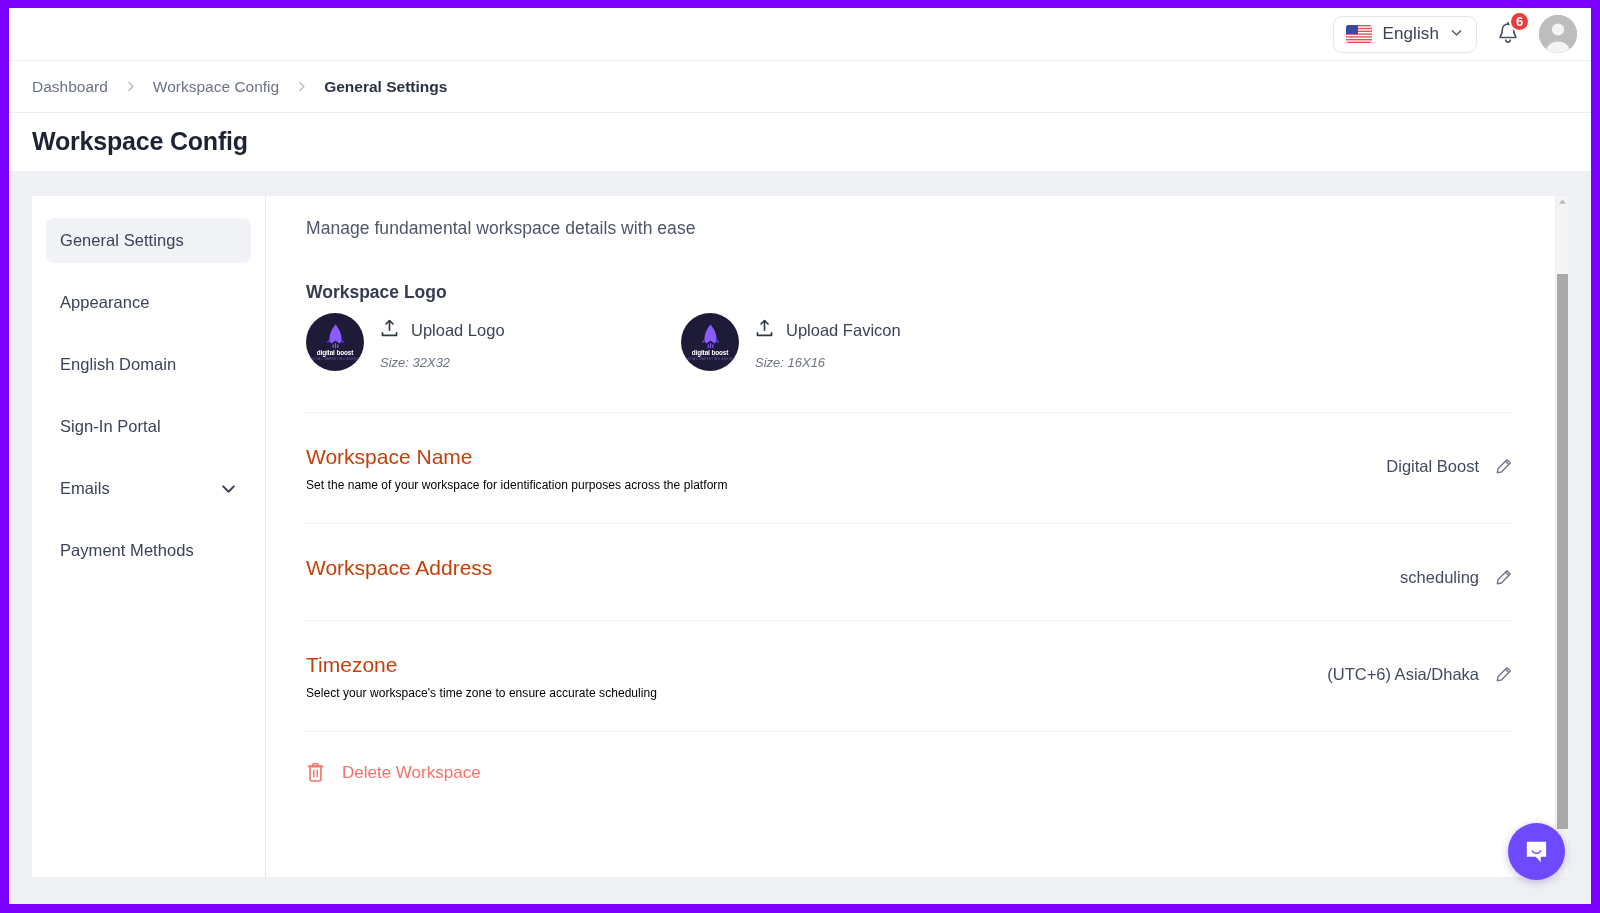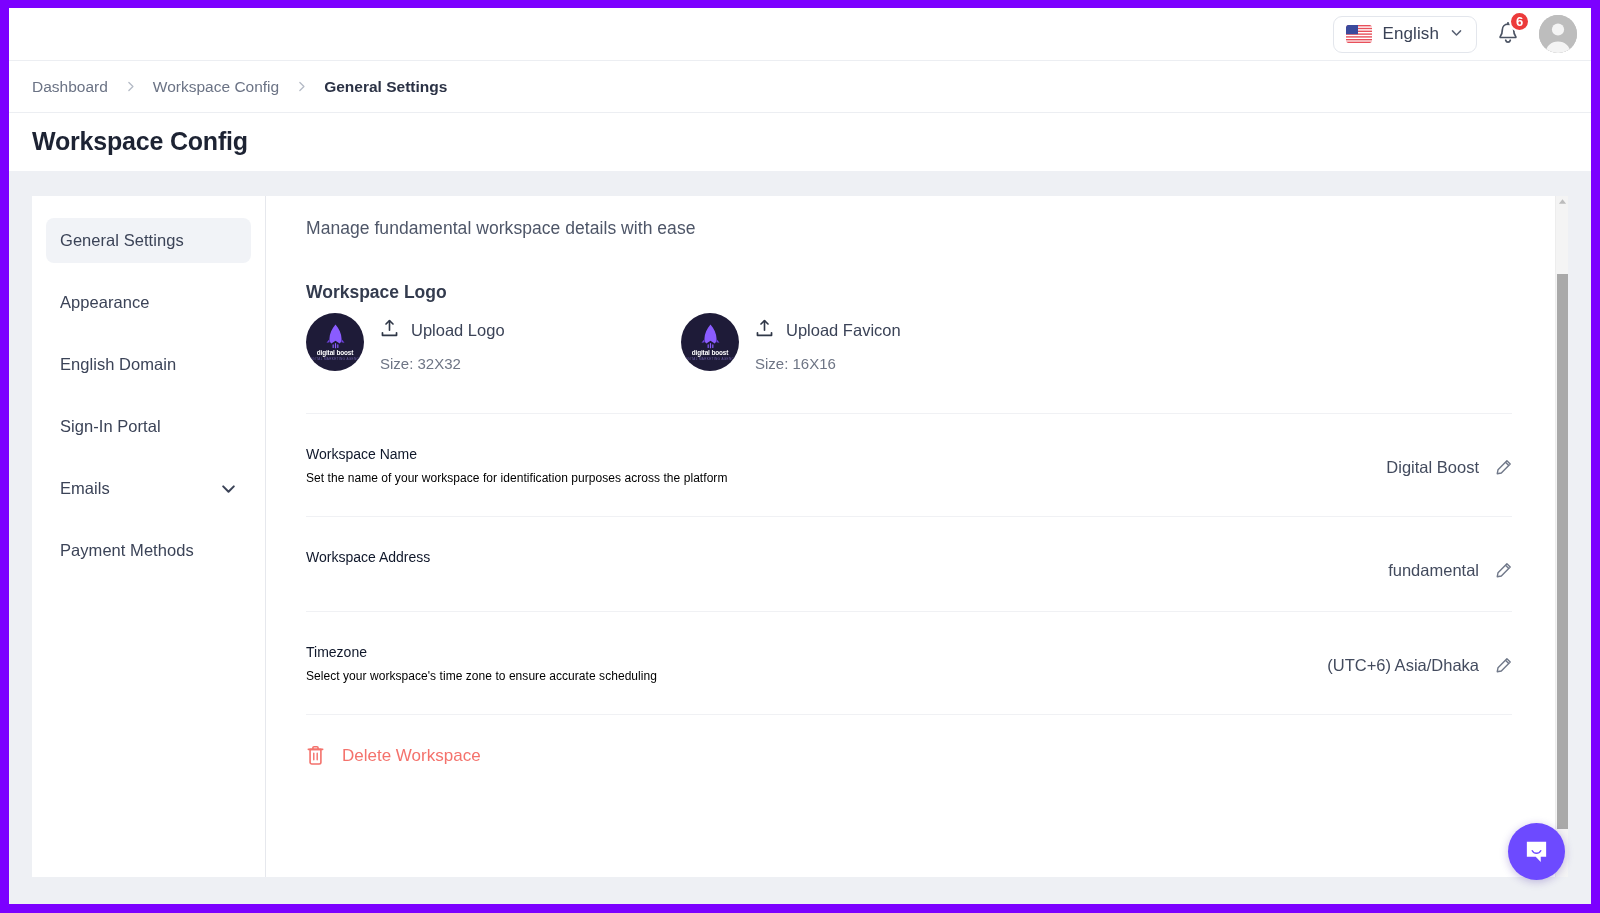--- a/index.html
+++ b/index.html
@@ -219,31 +219,31 @@
     font-size: 3px; color: #6d5fa8; letter-spacing: .4px;
     margin-top: 1.5px; white-space: nowrap;
   }
   .upload-col { padding-top: 6px; }
   .upload-link {
     display: flex; align-items: center; gap: 12px;
     cursor: pointer; margin-bottom: 13px;
   }
   .upload-link .ul-text { font-size: 16.5px; color: #3b4357; }
   .up-icon { width: 19px; height: 19px; flex: none; }
-  .size-note { font-size: 15px; color: #6e7585; }
+  .size-note { font-size: 13px; color: #6e7585; font-style: italic; }
 
   
   .divider { height: 1px; background: #f0f1f4; }
   .srow {
     display: flex; align-items: flex-start;
     padding: 32px 0 31px 0;
     gap: 20px;
   }
   .srow-left { flex: 1; min-width: 0; }
-  .srow-title { font-size: 14px; color: #0f172a; margin-bottom: 9px; }
+  .srow-title { font-size: 21px; color: #c2410c; margin-bottom: 9px; }
   .srow-desc { font-size: 12px; color: #000000; letter-spacing: .05px; }
   .srow-right {
     display: flex; align-items: center; gap: 16px;
     padding-top: 12px; white-space: nowrap;
   }
   .srow-value { font-size: 16.5px; color: #434b5e; }
   .pencil { width: 17px; height: 17px; flex: none; cursor: pointer; }
 
   
   .delete-row {
@@ -468,21 +468,21 @@
             </div>
           </div>
 
           <div class="divider"></div>
 
           <div class="srow">
             <div class="srow-left">
               <div class="srow-title">Workspace Address</div>
             </div>
             <div class="srow-right">
-              <span class="srow-value">fundamental</span>
+              <span class="srow-value">scheduling</span>
               <span class="pencil">
                 <svg viewBox="0 0 18 18" fill="none" xmlns="http://www.w3.org/2000/svg">
                   <path d="M12.6 1.9l3.5 3.5-9.4 9.4-4.3.8.8-4.3z" stroke="#707889" stroke-width="1.5" stroke-linejoin="round"></path>
                   <path d="M11.1 3.4l3.5 3.5" stroke="#707889" stroke-width="1.5"></path>
                 </svg>
               </span>
             </div>
           </div>
 
           <div class="divider"></div>

